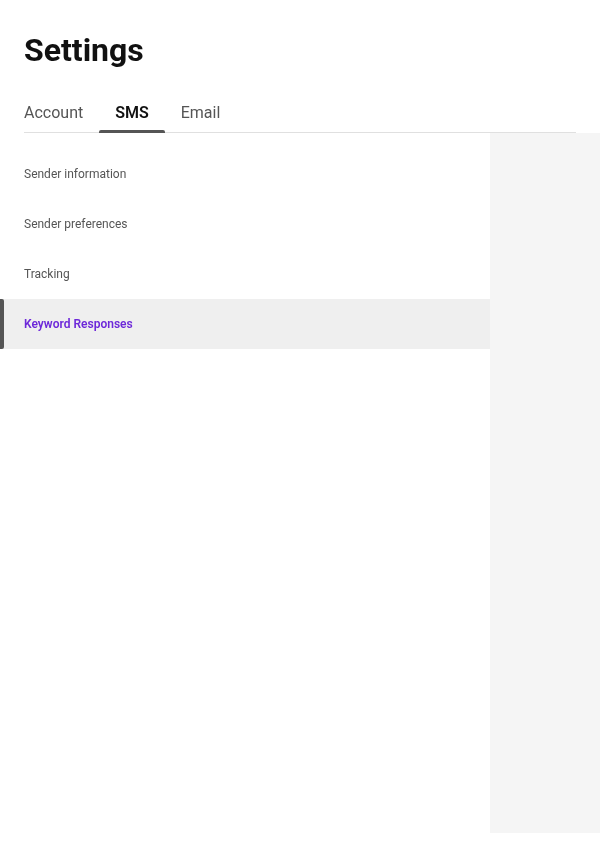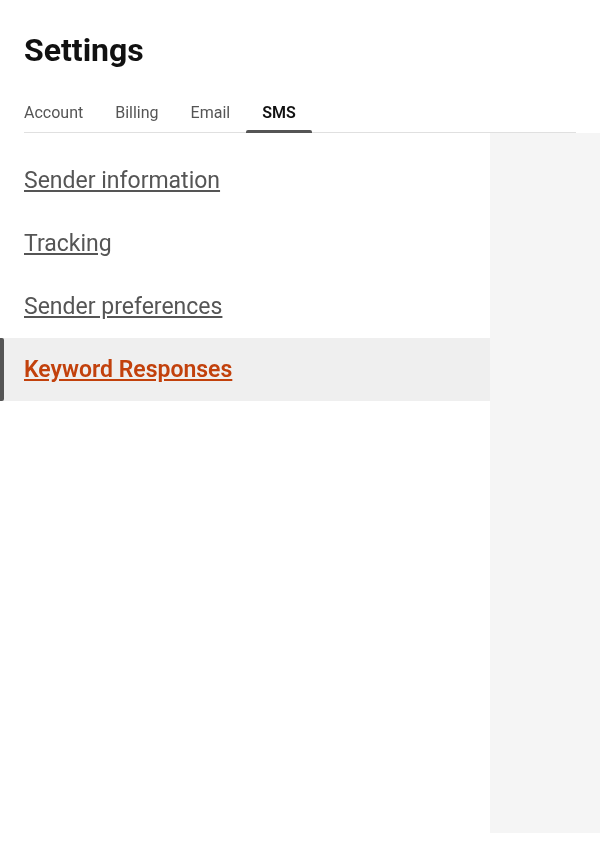--- a/index.html
+++ b/index.html
@@ -79,31 +79,30 @@
     .sidebar {
       width: 490px;
       background: #ffffff;
       padding: 16px 0;
     }
 
     .sidebar-item {
       display: flex;
       align-items: center;
       padding: 18px 24px;
-      font-size: 23px;
+      font-size: 12px;
       color: #555555;
       cursor: pointer;
       position: relative;
       border-radius: 0;
-      text-decoration: underline;
     }
 
     .sidebar-item.active {
       background-color: #efefef;
-      color: #c2410c;
+      color: #6d28d9;
       font-weight: 600;
     }
 
     .sidebar-item.active::before {
       content: '';
       position: absolute;
       left: 0;
       top: 0;
       bottom: 0;
       width: 4px;
@@ -118,36 +117,35 @@
     }
   </style>
 </head>
 <body>
 
 <div class="page-container">
   <div class="header">
     <h1 class="page-title">Settings</h1>
     <nav class="tabs-nav">
       <span class="tab-item">Account</span>
-      <span class="tab-item">Billing</span>
+      <span class="tab-item active">SMS</span>
       <span class="tab-item">Email</span>
-      <span class="tab-item active">SMS</span>
     </nav>
   </div>
 
   <div class="content-area">
     <div class="sidebar">
       <div class="sidebar-item">
         <span>Sender information</span>
       </div>
       <div class="sidebar-item">
-        <span>Tracking</span>
+        <span>Sender preferences</span>
       </div>
       <div class="sidebar-item">
-        <span>Sender preferences</span>
+        <span>Tracking</span>
       </div>
       <div class="sidebar-item active">
         <span>Keyword Responses</span>
       </div>
     </div>
     <div class="right-panel"></div>
   </div>
 </div>
 
 </body></html>

